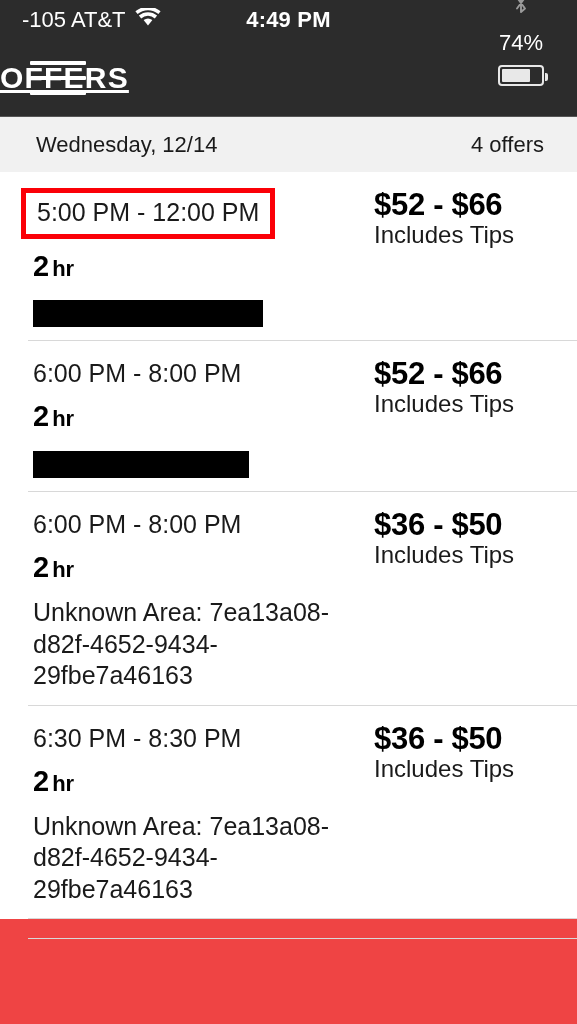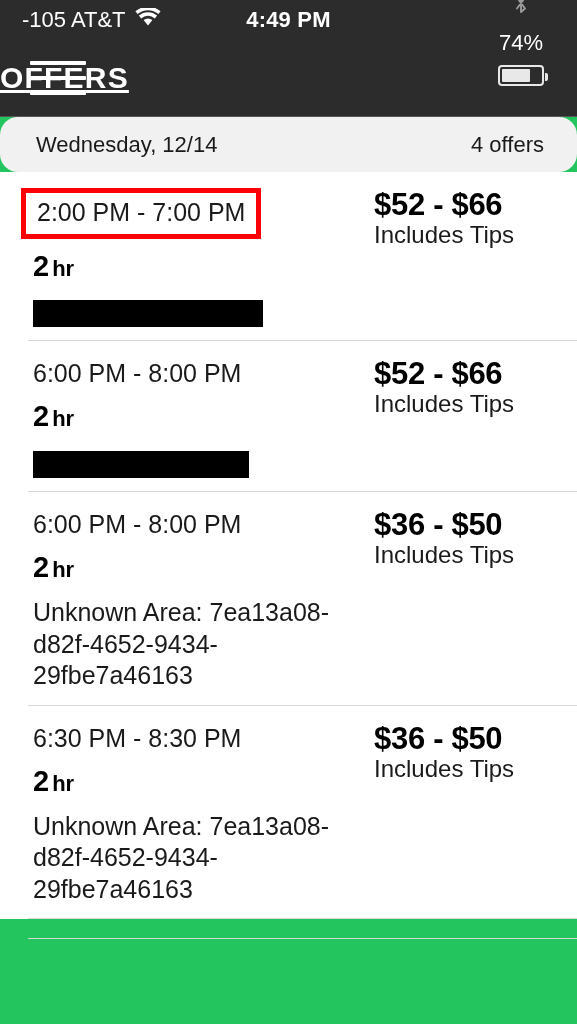--- a/index.html
+++ b/index.html
@@ -3,21 +3,21 @@
 <meta charset="utf-8">
 <style>
   * { margin:0; padding:0; box-sizing:border-box; }
   html,body { width:577px; height:1024px; }
   body {
     font-family:"Liberation Sans", sans-serif;
     background:#ffffff;
     -webkit-font-smoothing:antialiased;
     overflow:hidden;
   }
-  .phone { position:relative; width:577px; height:1024px; background:#22c55e; }
+  .phone { position:relative; width:577px; height:1024px; background:#ef4444; }
 
   
   .statusbar {
     height:40px; background:#2c2c2c; color:#fff;
     display:flex; align-items:center; position:relative;
     font-size:22px;
   }
   .sb-left { display:flex; align-items:center; gap:9px; padding-left:22px; }
   .sb-center {
     position:absolute; left:0; right:0; text-align:center;
@@ -64,21 +64,21 @@
   .nav-title {
     position:absolute; left:0; right:0; text-align:left;
     color:#fff; font-size:30px; font-weight:bold; letter-spacing:1.2px;text-decoration:underline;
   }
 
   
   .section-head {
     height:55px; background:#f1f1f1;
     display:flex; align-items:center; justify-content:space-between;
     padding:0 33px 0 36px;
-    font-size:22px; color:#1a1a1a;border-radius:18px;
+    font-size:22px; color:#1a1a1a;
   }
   .sec-count { font-size:22px; color:#1a1a1a; }
 
   
   .offers { background:#fff; }
   .offer {
     position:relative;
     padding:16px 0 14px 0;
   }
   .offer .divider {
@@ -168,21 +168,21 @@
   </div>
 
   <div class="section-head">
     <span>Wednesday, 12/14</span>
     <span class="sec-count">4 offers</span>
   </div>
 
   <div class="offers" id="offerList">
       <div class="offer">
         <div class="offer-inner">
-          <div class="col-left"><div class="time highlight">2:00 PM - 7:00 PM</div><div class="dur"><span class="dur-num">2</span><span class="dur-unit">hr</span></div><div class="redaction" style="width: 230px;"></div></div>
+          <div class="col-left"><div class="time highlight">5:00 PM - 12:00 PM</div><div class="dur"><span class="dur-num">2</span><span class="dur-unit">hr</span></div><div class="redaction" style="width: 230px;"></div></div>
           <div class="col-right">
             <div class="price">$52 - $66</div>
             <div class="tips">Includes Tips</div>
           </div>
         </div>
         <div class="divider"></div>
       </div>
       <div class="offer">
         <div class="offer-inner">
           <div class="col-left"><div class="time">6:00 PM - 8:00 PM</div><div class="dur"><span class="dur-num">2</span><span class="dur-unit">hr</span></div><div class="redaction" style="width: 216px;"></div></div>

